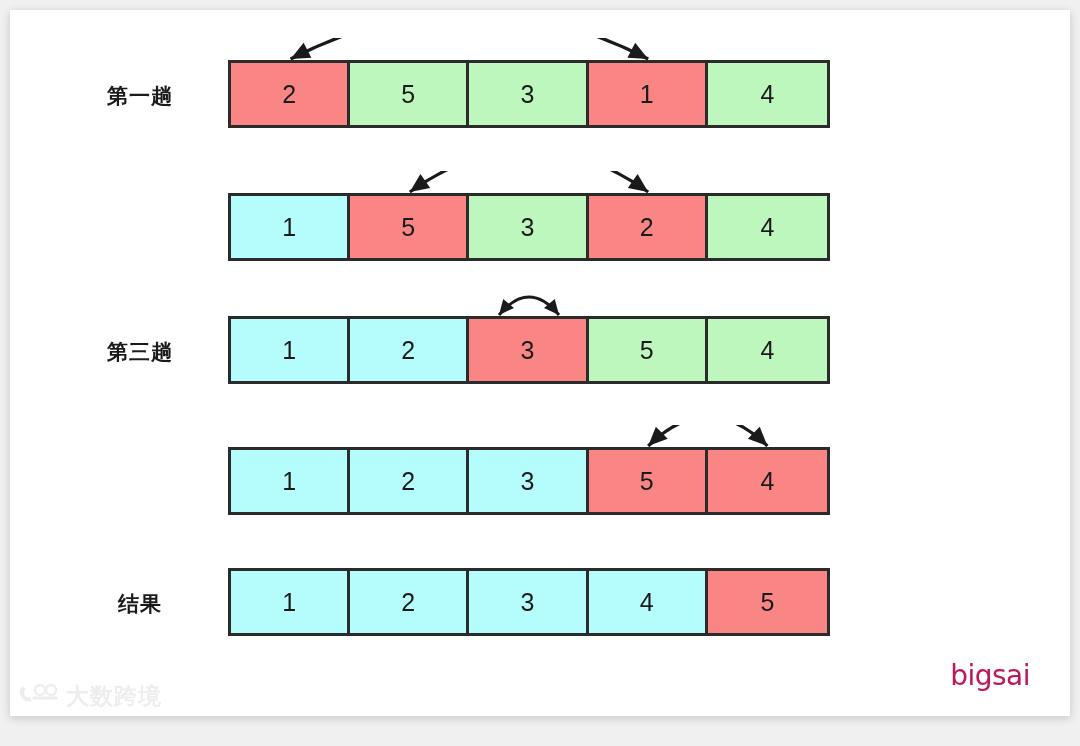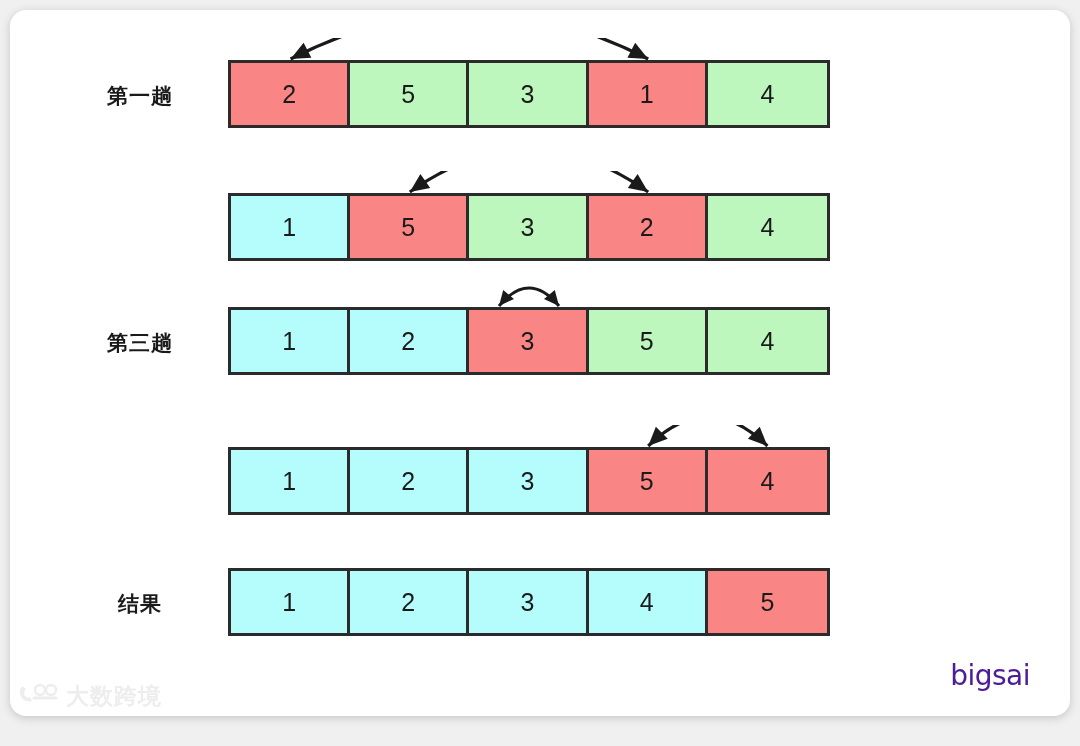--- a/index.html
+++ b/index.html
@@ -14,21 +14,21 @@
     overflow: hidden;
     position: relative;
   }
   #card {
     position: absolute;
     left: 10px;
     top: 10px;
     width: 1060px;
     height: 706px;
     background: #ffffff;
-    border-radius: 16px;
+    border-radius: 1px;
     box-shadow: 0 2px 10px rgba(0,0,0,0.18);
     overflow: hidden;
   }
   #diagram {
     position: absolute;
     left: 0;
     top: 0;
     width: 1060px;
     height: 706px;
   }
@@ -83,21 +83,21 @@
     top: 0;
     width: 1060px;
     height: 120px;
     pointer-events: none;
   }
   #bigsai {
     position: absolute;
     right: 40px;
     bottom: 24px;
     font-size: 28px;
-    color: #4c1d95;
+    color: #be185d;
     font-family: "DejaVu Sans", sans-serif;
     font-weight: 500;
     letter-spacing: -0.5px;
   }
   #watermark {
     position: absolute;
     left: 8px;
     bottom: 4px;
     display: flex;
     align-items: center;
@@ -145,21 +145,21 @@
           <div class="cell green">3</div>
           <div class="cell red">2</div>
           <div class="cell green">4</div>
         </div>
         <svg class="arrow-layer" width="1060" height="120" viewBox="0 0 1060 120">
           <path d="M 399.8 21 Q 519 -63.44800000000001 638.2 21" fill="none" stroke="#1a1a1a" stroke-width="3.2"></path>
           <polygon points="399.8,21 410.38984966534105,3.080594762507407 420.217280975366,16.952205838613178" fill="#1a1a1a"></polygon>
           <polygon points="638.2,21 617.782719024634,16.95220583861318 627.6101503346591,3.0805947625074106" fill="#1a1a1a"></polygon>
         </svg>
       </div>
-      <div class="row" style="top: 275px;">
+      <div class="row" style="top: 284px;">
         <div class="row-label">第三趟</div>
         <div class="cells">
           <div class="cell cyan">1</div>
           <div class="cell cyan">2</div>
           <div class="cell red">3</div>
           <div class="cell green">5</div>
           <div class="cell green">4</div>
         </div>
         <svg class="arrow-layer" width="1060" height="120" viewBox="0 0 1060 120">
           <path d="M 489 21 Q 519 -15 549 21" fill="none" stroke="#1a1a1a" stroke-width="3"></path>

